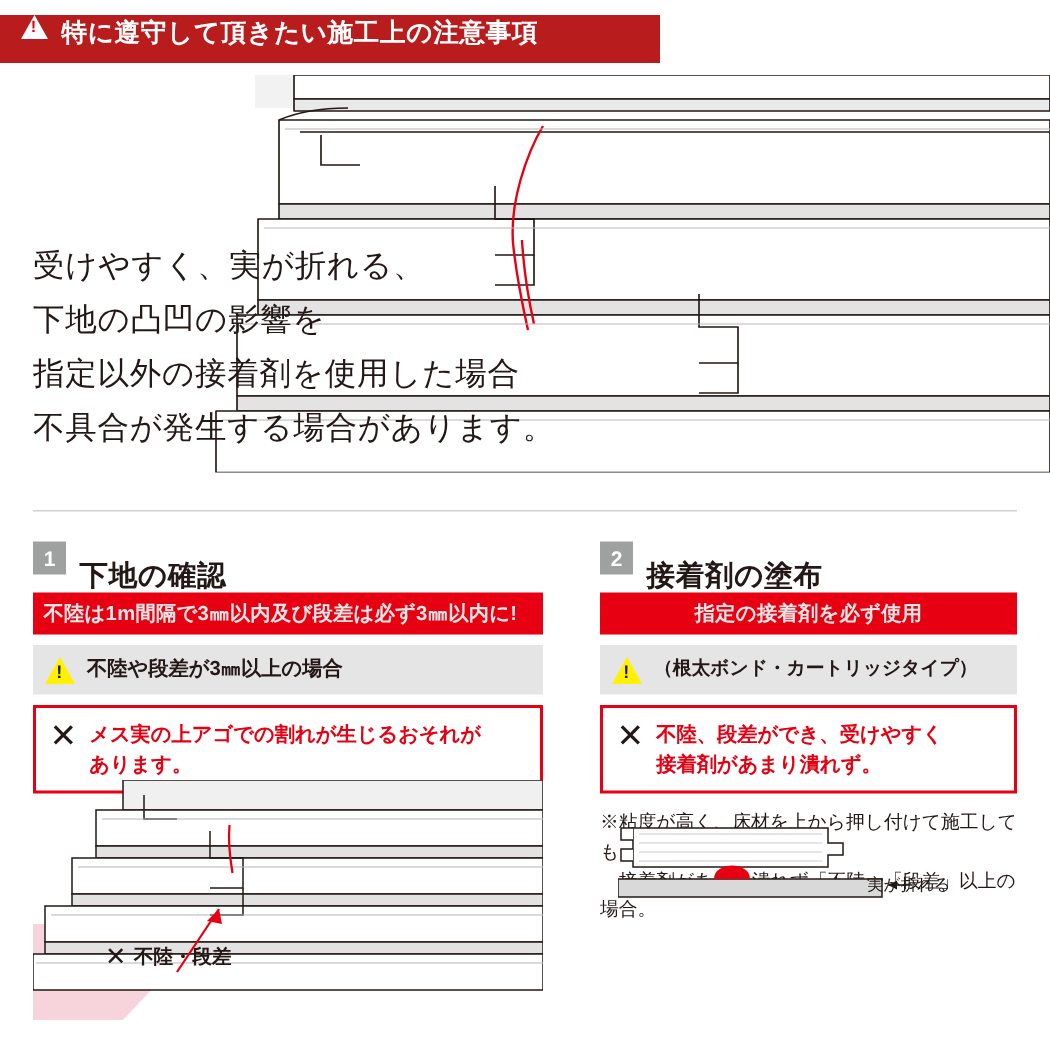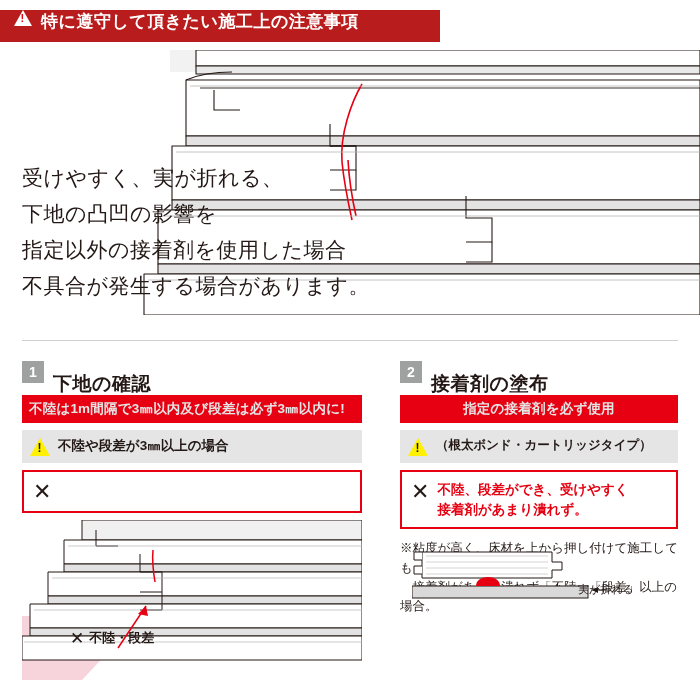--- a/index.html
+++ b/index.html
@@ -221,20 +221,24 @@
     <div class="sec-num">1</div>
     <div class="sec-title">下地の確認</div>
   </div>
   <div class="redbar left">不陸は1m間隔で3㎜以内及び段差は必ず3㎜以内に!</div>
   <div class="gbox">
     <div class="tri"></div>
     <div class="gtext">不陸や段差が3㎜以上の場合</div>
   </div>
   <div class="rbox">
     <div class="xmark">✕</div>
+    <div class="rtext">
+      <div>メス実の上アゴでの割れが生じるおそれが</div>
+      <div>あります。</div>
+    </div>
   </div>
 </div>
 
 <div class="illus-left">
 <svg width="340" height="160" viewBox="0 0 340 160" xmlns="http://www.w3.org/2000/svg">
 
   <path d="M0,96 L120,96 L60,160 L0,160 Z" fill="#f7d3dc" stroke="none"></path>
   <g fill="#ffffff" stroke="#231815" stroke-width="1">
 
     <path d="M60,0 L340,0 L340,20 L60,20 Z" fill="#f0f0f0"></path>

